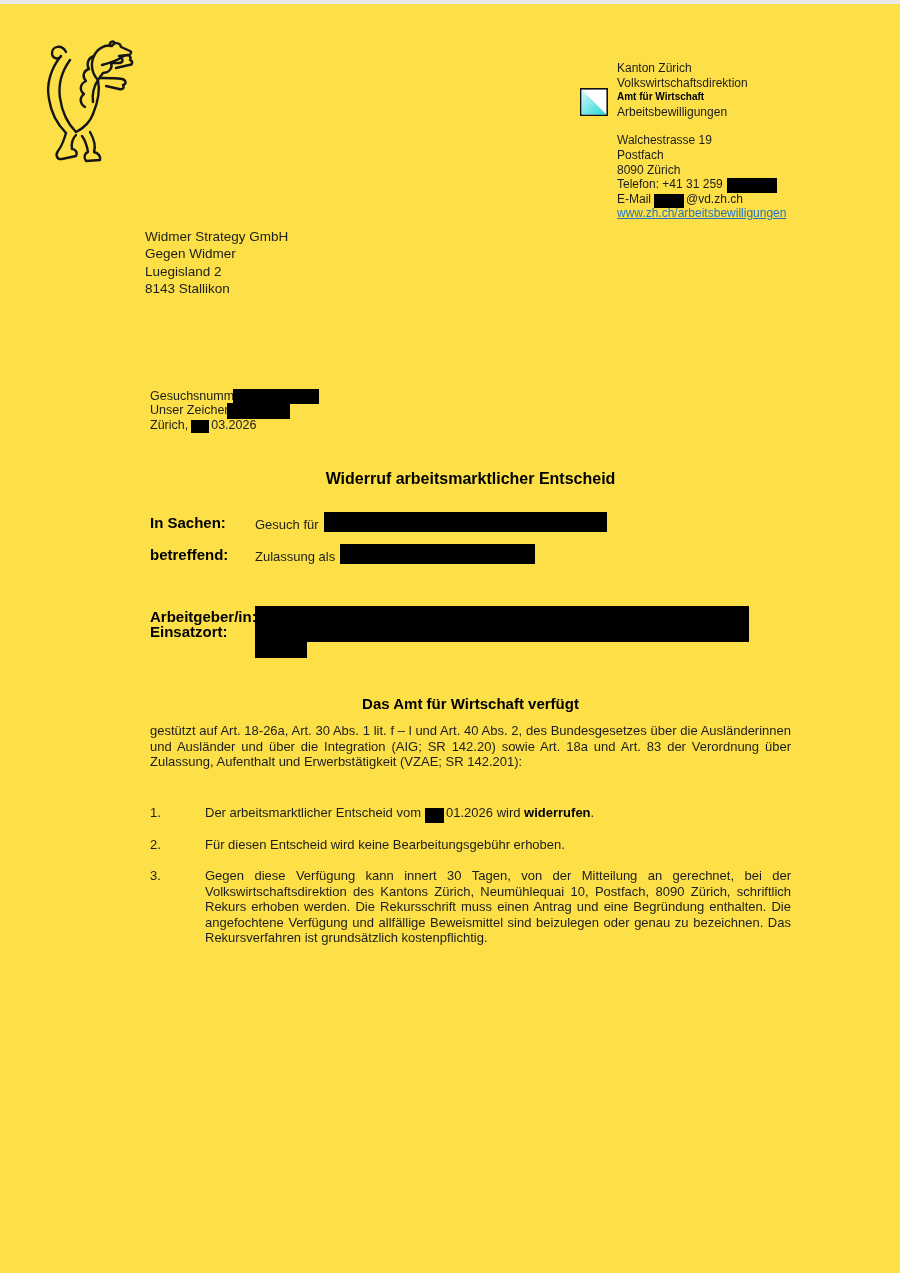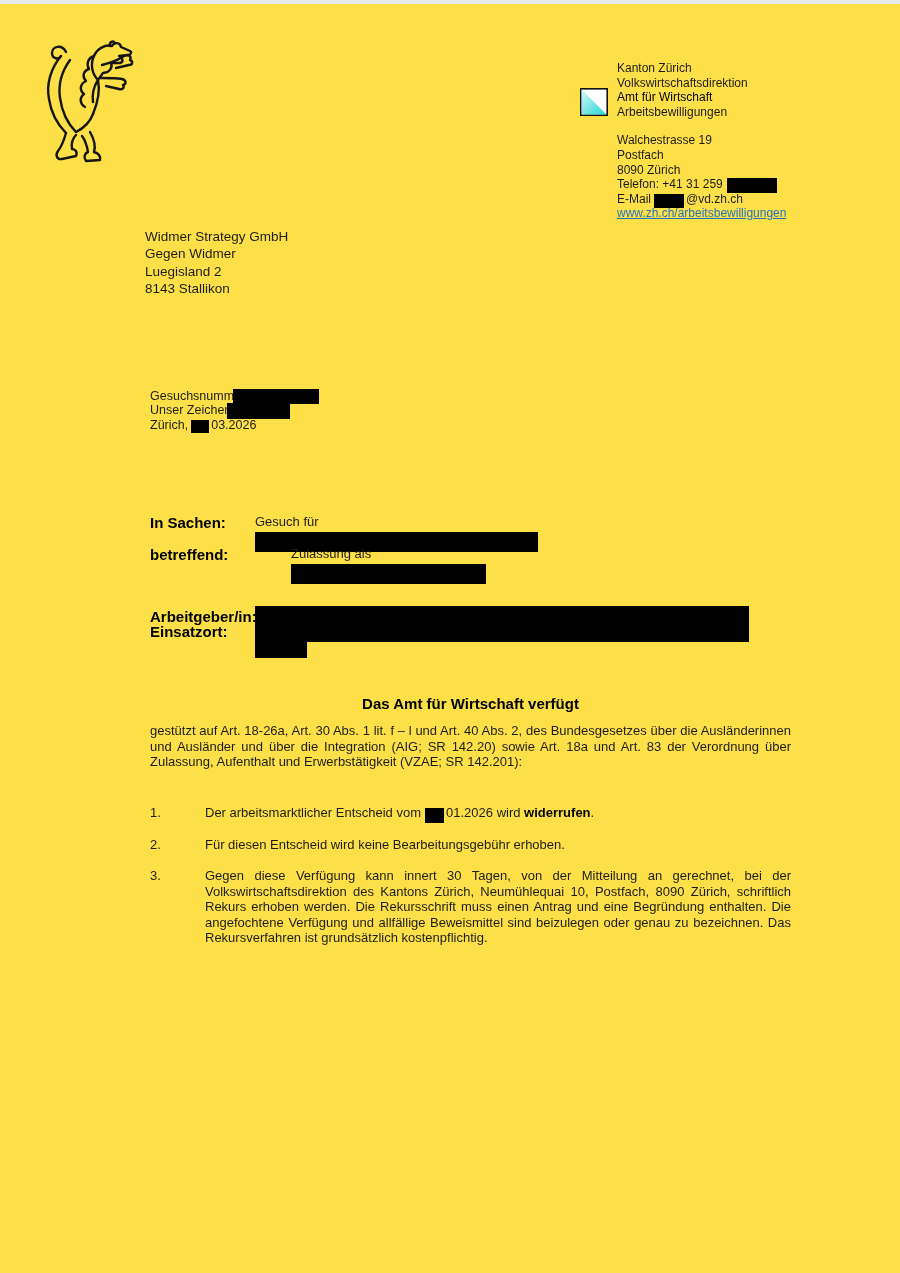--- a/index.html
+++ b/index.html
@@ -10,21 +10,21 @@
     background:#fde047; color:#1d1d1d; overflow:hidden;
   }
 
   
   .lion { position:absolute; left:38px; top:30px; width:110px; height:140px; }
   .lion svg { width:100%; height:100%; }
 
   
   .logo-square { position:absolute; left:580px; top:84px; width:28px; height:28px; }
   .header-right { position:absolute; left:617px; top:57px; font-size:12px; line-height:14.6px; color:#1c1c1c; }
-  .hr-bold { font-weight:normal; font-size:12px; color:#000; }
+  .hr-bold { font-weight:bold; font-size:10px; color:#000; }
   .header-address { margin-top:14px; }
   .inline-redact { display:inline-block; background:#000; vertical-align:middle; }
   .phone-redact { width:50px; height:15px; margin-left:4px; margin-bottom:-2px; }
   .mail-redact  { width:30px; height:14px; margin:0 2px -2px 3px; }
   .weblink { color:#2574c4; text-decoration:underline; }
 
   
   .recipient { position:absolute; left:145px; top:224px; font-size:13.5px; line-height:17.3px; }
 
   
@@ -34,21 +34,21 @@
   .ref-r2 { left:77px;  top:14px; width:63px; height:16px; }
   .date-redact { width:18px; height:13px; margin:0 2px -2px 3px; }
 
   
   .doc-title { position:absolute; left:150px; top:466px; width:641px; text-align:center; font-weight:bold; font-size:16px; color:#000; }
   .decree-heading { position:absolute; left:150px; top:691px; width:641px; text-align:center; font-weight:bold; font-size:15px; color:#000; }
 
   
   .case-row { position:absolute; left:150px; display:flex; }
   .case-label { width:105px; font-weight:bold; font-size:15px; color:#000; padding-top:2px; }
-  .case-value { display:flex; align-items:flex-start; gap:5px; font-size:13px; padding-top:2px; white-space:nowrap;flex-direction:column; }
+  .case-value { display:flex; align-items:flex-end; gap:5px; font-size:13px; padding-top:2px; white-space:nowrap; }
   .val-redact { display:inline-block; background:#000; margin-top:-2px; }
   .lshape .lbar { background:#000; }
   .lshape .ltab { background:#000; }
 
   
   .intro-par { position:absolute; left:150px; top:719px; width:641px; font-size:13px; line-height:15.5px; text-align:justify; }
   .item { position:absolute; left:150px; width:641px; font-size:13px; line-height:15.5px; }
   .item-num { position:absolute; left:0; top:0; }
   .item-text { margin-left:55px; text-align:justify; }
   .item1-redact { width:19px; height:15px; margin:0 2px -3px 4px; }
@@ -113,29 +113,30 @@
   </div>
 
   <div class="reference">
     <div>Gesuchsnummer:</div>
     <div>Unser Zeichen:</div>
     <div><span>Zürich,</span><span class="inline-redact date-redact"></span><span>03.2026</span></div>
     <div class="ref-redact ref-r1"></div>
     <div class="ref-redact ref-r2"></div>
   </div>
 
+  <div class="doc-title">Widerruf arbeitsmarktlicher Entscheid</div>
 
   <div class="case-row" style="top:508px;">
     <div class="case-label">In Sachen:</div>
     <div class="case-value">
         <span>Gesuch für</span>
         <span class="val-redact" style="width:283px;height:20px;"></span>
       </div>
   </div>
-  <div class="case-row" style="top:540px;gap:36px;">
+  <div class="case-row" style="top:540px;">
     <div class="case-label">betreffend:</div>
     <div class="case-value">
         <span>Zulassung als</span>
         <span class="val-redact" style="width:195px;height:20px;"></span>
       </div>
   </div>
   <div class="case-row" style="top:602px;justify-content:space-between;">
     <div class="case-label">Arbeitgeber/in:</div>
     <div class="lshape">
       <div class="lbar" style="width:494px;height:21px;"></div>

